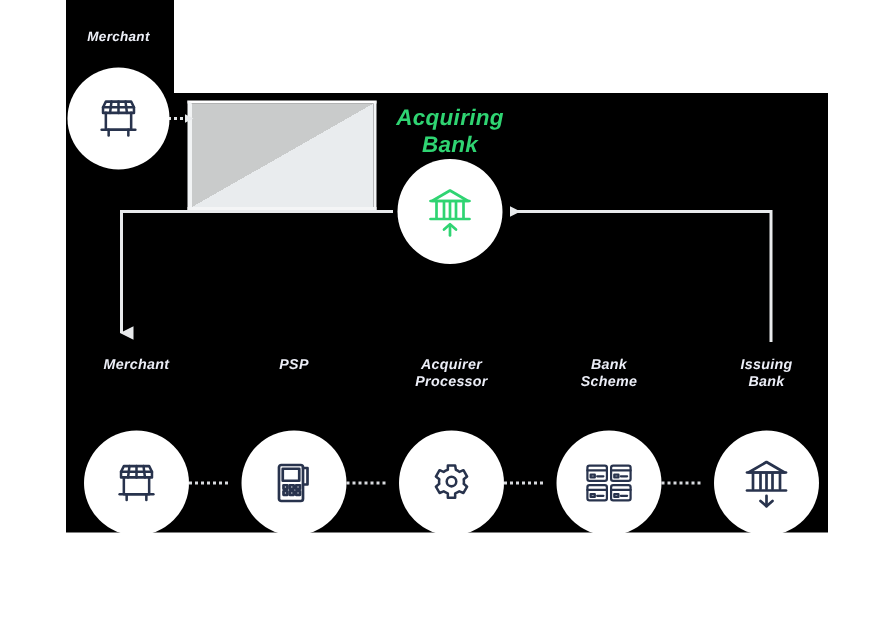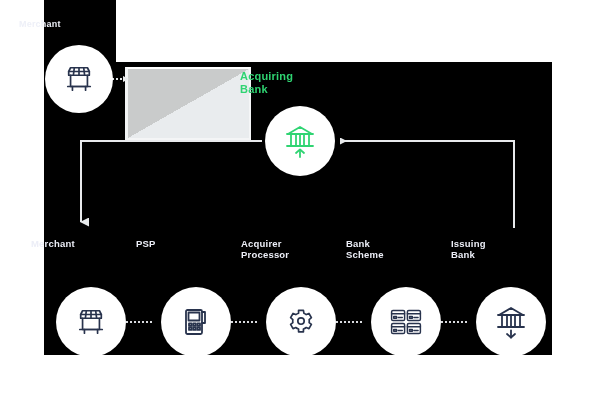--- a/index.html
+++ b/index.html
@@ -72,26 +72,27 @@
   .node .bubble {
     position: absolute;
     border-radius: 50%;
     background: #ffffff;
     display: flex;
     align-items: center;
     justify-content: center;
   }
   .node .caption {
     position: absolute;
-    text-align: left;
+    text-align: center;
     font-weight: bold;
     letter-spacing: 0.2px;
     line-height: 1.18;
     white-space: pre-line;
     user-select: none;
+    font-style: italic;
   }
 
   
   #node-merchant-top .bubble {
     left: -34px;
     top: -34px;
     width: 68px;
     height: 68px;
   }
   #node-merchant-top .caption {
@@ -106,21 +107,21 @@
   #node-acquiring .bubble {
     left: -35px;
     top: -35px;
     width: 70px;
     height: 70px;
   }
   #node-acquiring .caption {
     left: -60px;
     top: -71px;
     width: 120px;
-    font-size: 11px;
+    font-size: 15px;
     color: #2fd472;
   }
 
   
   .node-bottom .bubble {
     left: -35px;
     top: -35px;
     width: 70px;
     height: 70px;
   }

